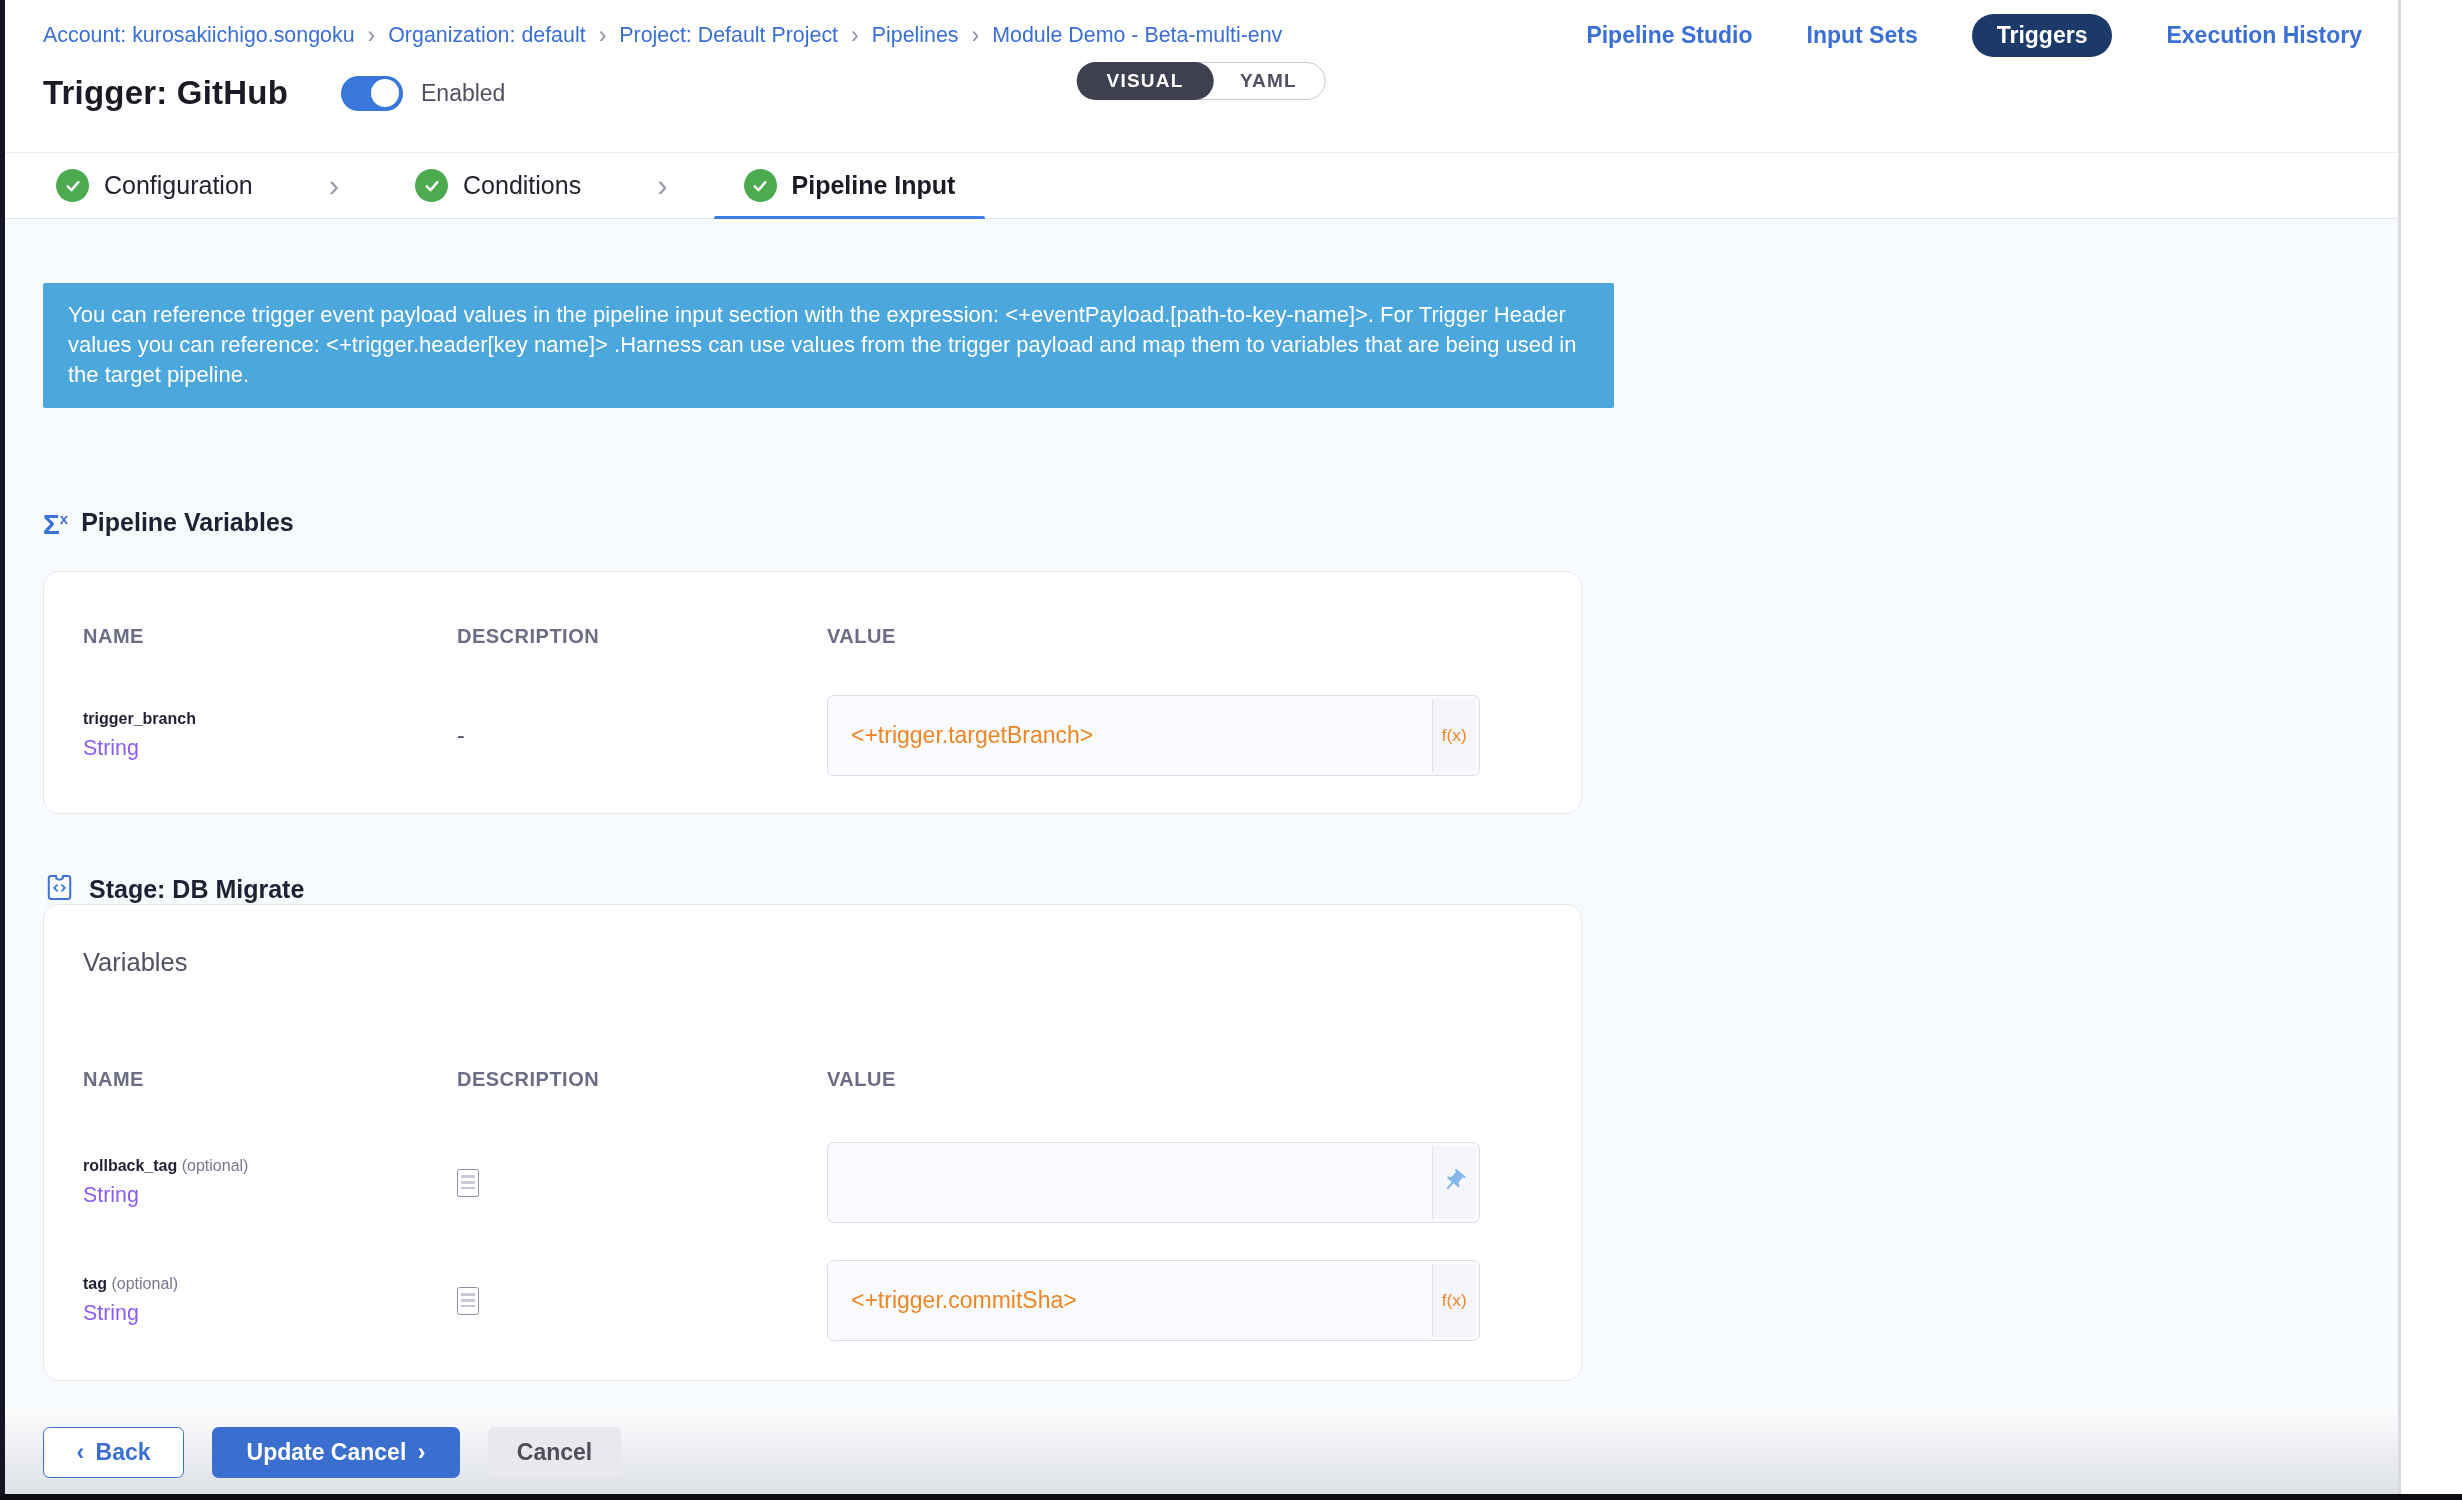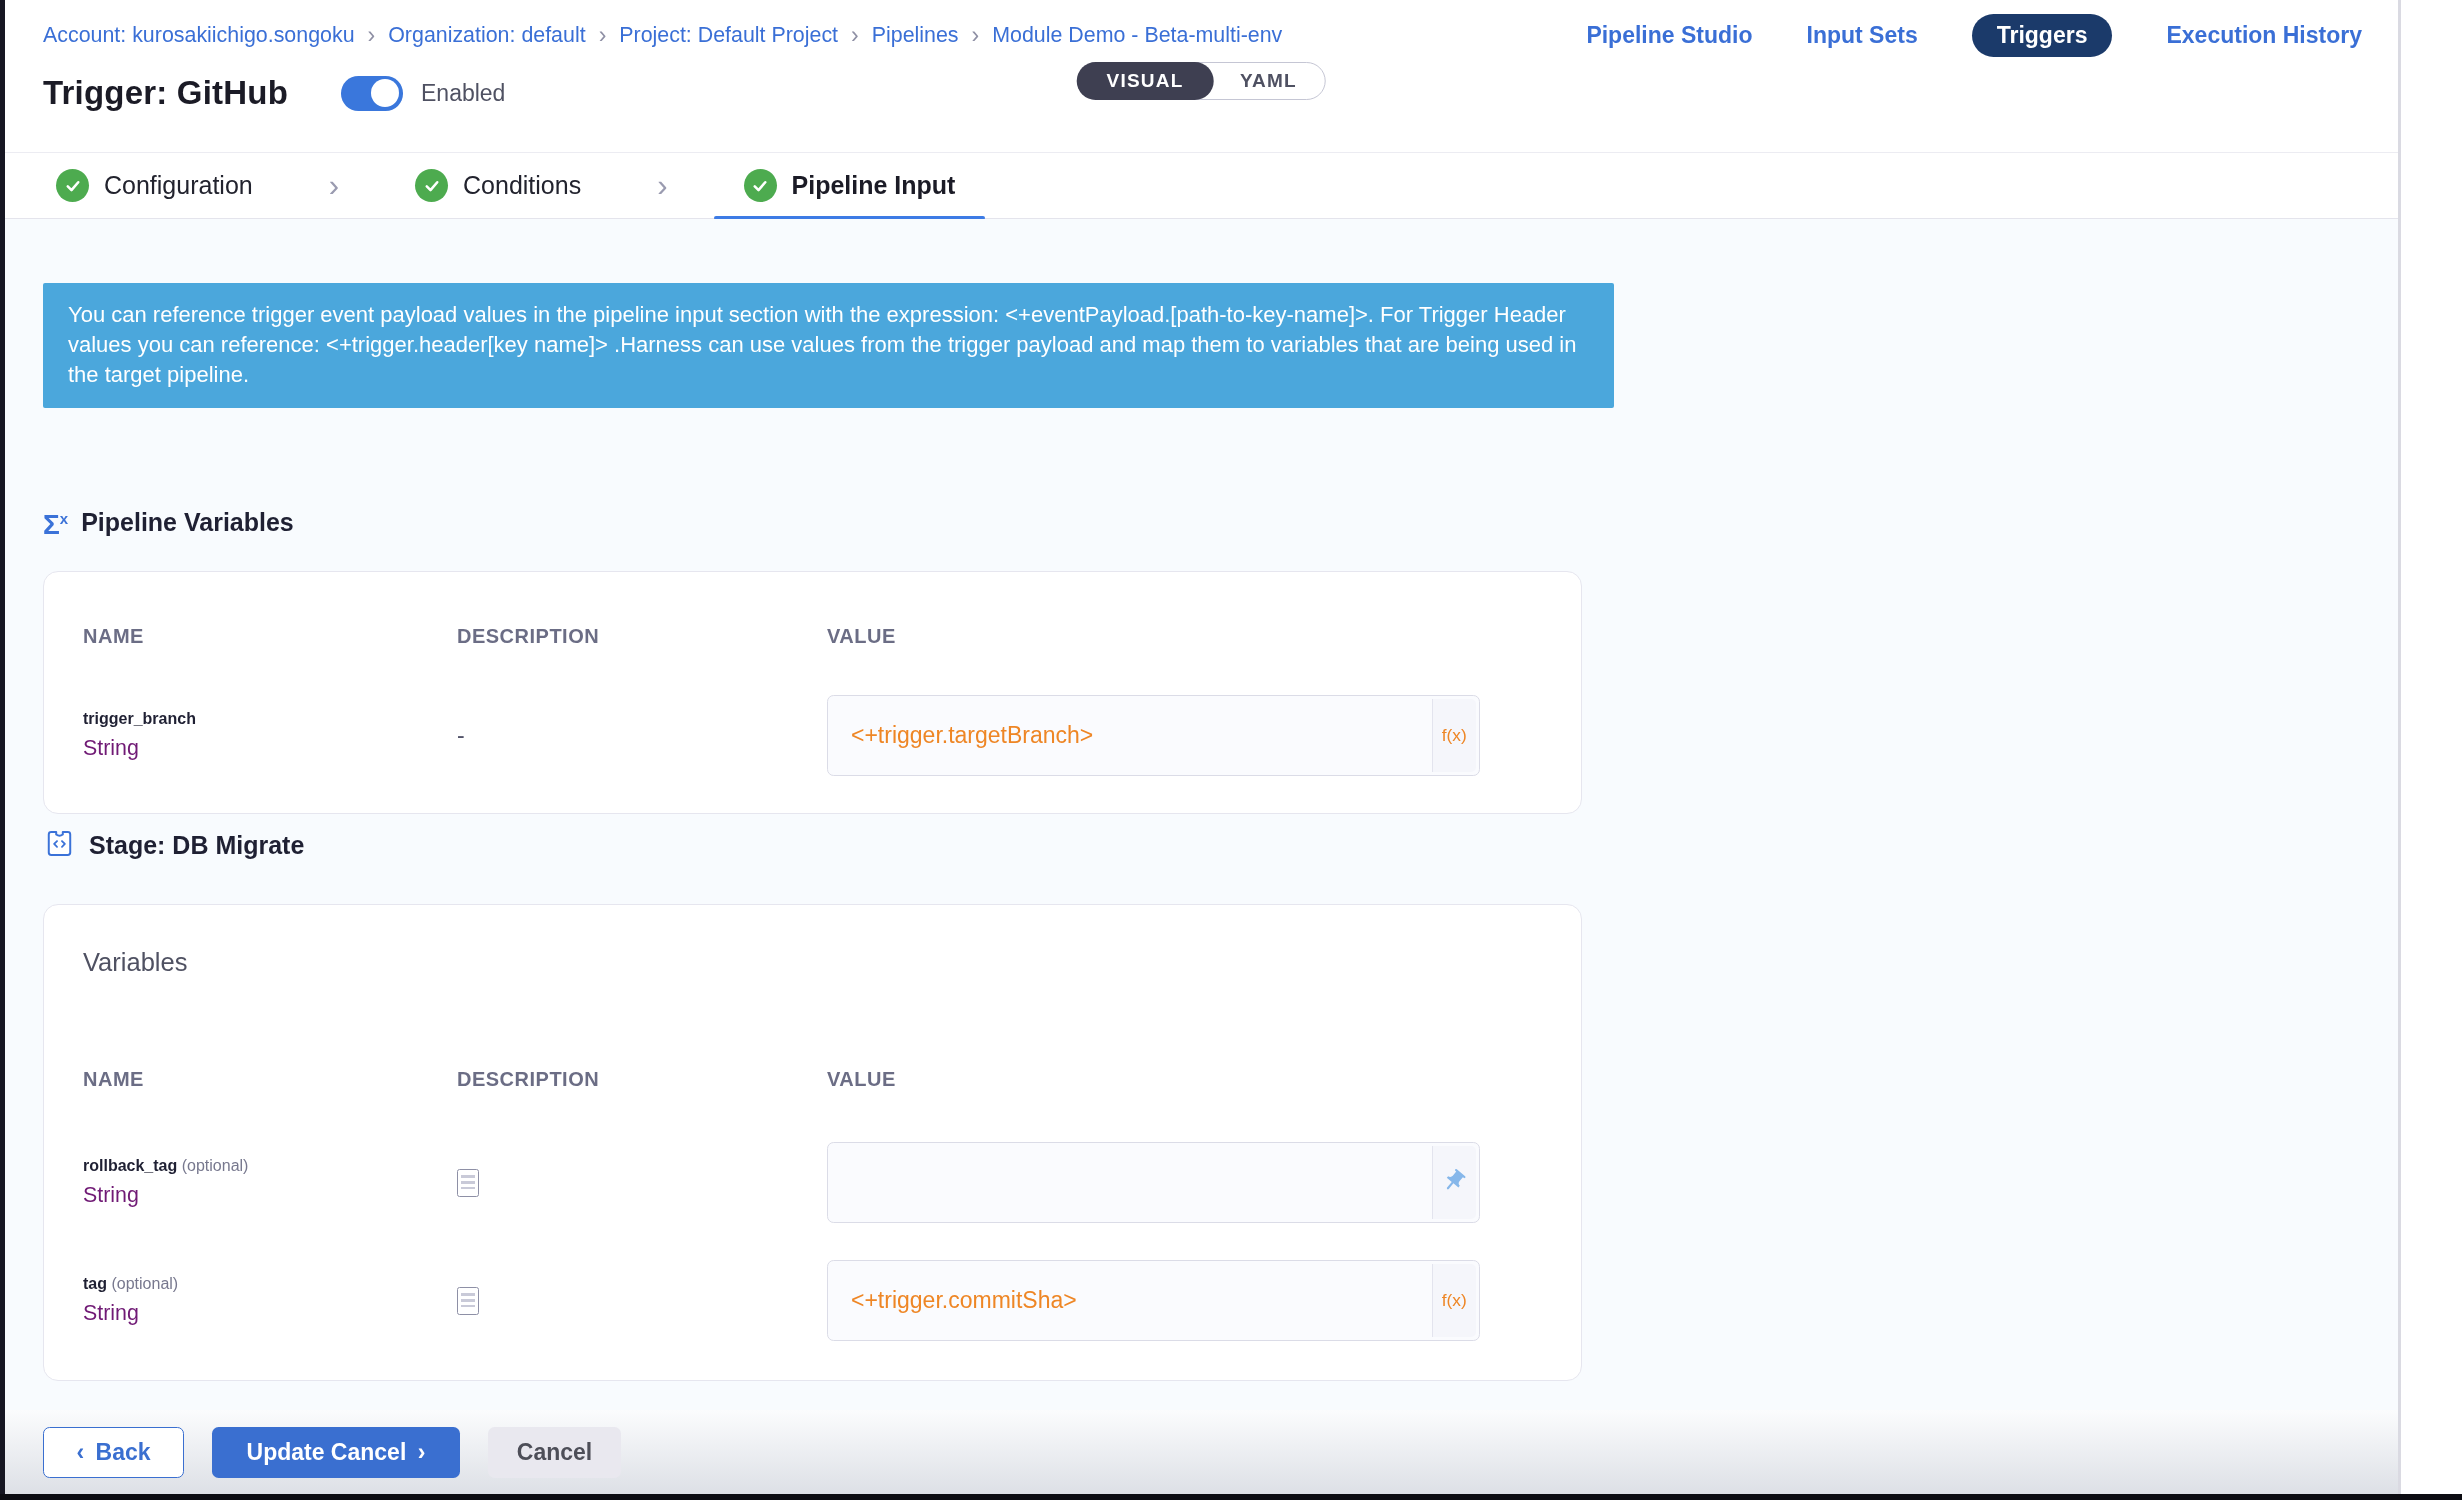--- a/index.html
+++ b/index.html
@@ -49,21 +49,21 @@
   .section-head { position:absolute; left:38px; display:flex; align-items:center; gap:13px; }
   .section-head .stitle { font-size:25px; font-weight:700; color:#1F2033; }
   .sigma-icon { color:#3B72D8; font-weight:700; font-size:28px; line-height:28px; }
   .sigma-icon sup { font-size:15px; font-weight:700; }
 
   .card { position:absolute; left:38px; width:1539px; background:#fff; border:0.8px solid #E6E6EF; border-radius:15px; }
   .cols { position:absolute; left:39px; right:33px; display:grid; grid-template-columns:374px 370px 1fr; }
   .th { font-size:20px; font-weight:700; letter-spacing:0.5px; color:#6B6D85; }
   .name-cell .nm { font-size:16px; font-weight:700; color:#1F2033; }
   .name-cell .opt { font-weight:400; color:#77788E; }
-  .name-cell .tp { font-size:21.4px; color:#701a75; margin-top:8.2px; }
+  .name-cell .tp { font-size:21.4px; color:#8b5cf6; margin-top:8.2px; }
   .dash { font-size:23px; color:#52536A; }
 
   .vfield { position:relative; width:653px; height:81px; border:0.8px solid #DBDCE7; border-radius:6.6px; background:#FAFBFE; display:flex; align-items:center; }
   .vfield input { position:absolute; inset:0; border:none; background:transparent; outline:none; padding:0 66px 0 23px; font-size:23px; color:#EE8625; font-family:"Liberation Sans", sans-serif; }
   .addon { position:absolute; right:3.3px; top:3.3px; bottom:3.3px; width:44px; background:#F5F6FB; border-left:0.8px solid #E3E4EE; border-radius:0 5px 5px 0; display:flex; align-items:center; justify-content:center; cursor:pointer; }
   .fx { color:#EE8625; font-size:17.3px; white-space:nowrap; }
 
   .desc-icon { width:22px; height:28px; border:1.6px solid #8E90A6; border-radius:2.5px; background:#fff; position:relative; cursor:pointer; }
   .desc-icon i { position:absolute; left:3.3px; right:3.3px; height:2.5px; background:#C9CAD8; }
   .desc-icon i:nth-child(1){ top:5.8px; } .desc-icon i:nth-child(2){ top:11.5px; } .desc-icon i:nth-child(3){ top:17.3px; }
@@ -178,21 +178,21 @@
           <div class="dash">-</div>
           <div class="vfield">
             <input type="text" value="&lt;+trigger.targetBranch&gt;" style="">
             <div class="addon">
               <span class="fx">f(x)</span>
             </div>
           </div>
         </div>
       </div>
 
-      <div class="section-head" style="top:608px;">
+      <div class="section-head" style="top:652px;">
         <span>
           <svg width="33" height="33" viewBox="0 0 40 40">
             <path d="M10 6 L16 6 L16 9 Q20 12 24 9 L24 6 L30 6 Q33 6 33 9 L33 31 Q33 34 30 34 L10 34 Q7 34 7 31 L7 9 Q7 6 10 6 Z" fill="#fff" stroke="#3B72D8" stroke-width="2.4" stroke-linejoin="round"></path>
             <polyline points="17,17 13.5,20.5 17,24" fill="none" stroke="#3B72D8" stroke-width="2.2" stroke-linecap="round" stroke-linejoin="round"></polyline>
             <polyline points="23,17 26.5,20.5 23,24" fill="none" stroke="#3B72D8" stroke-width="2.2" stroke-linecap="round" stroke-linejoin="round"></polyline>
           </svg>
         </span>
         <span class="stitle">Stage: DB Migrate</span>
       </div>
 

